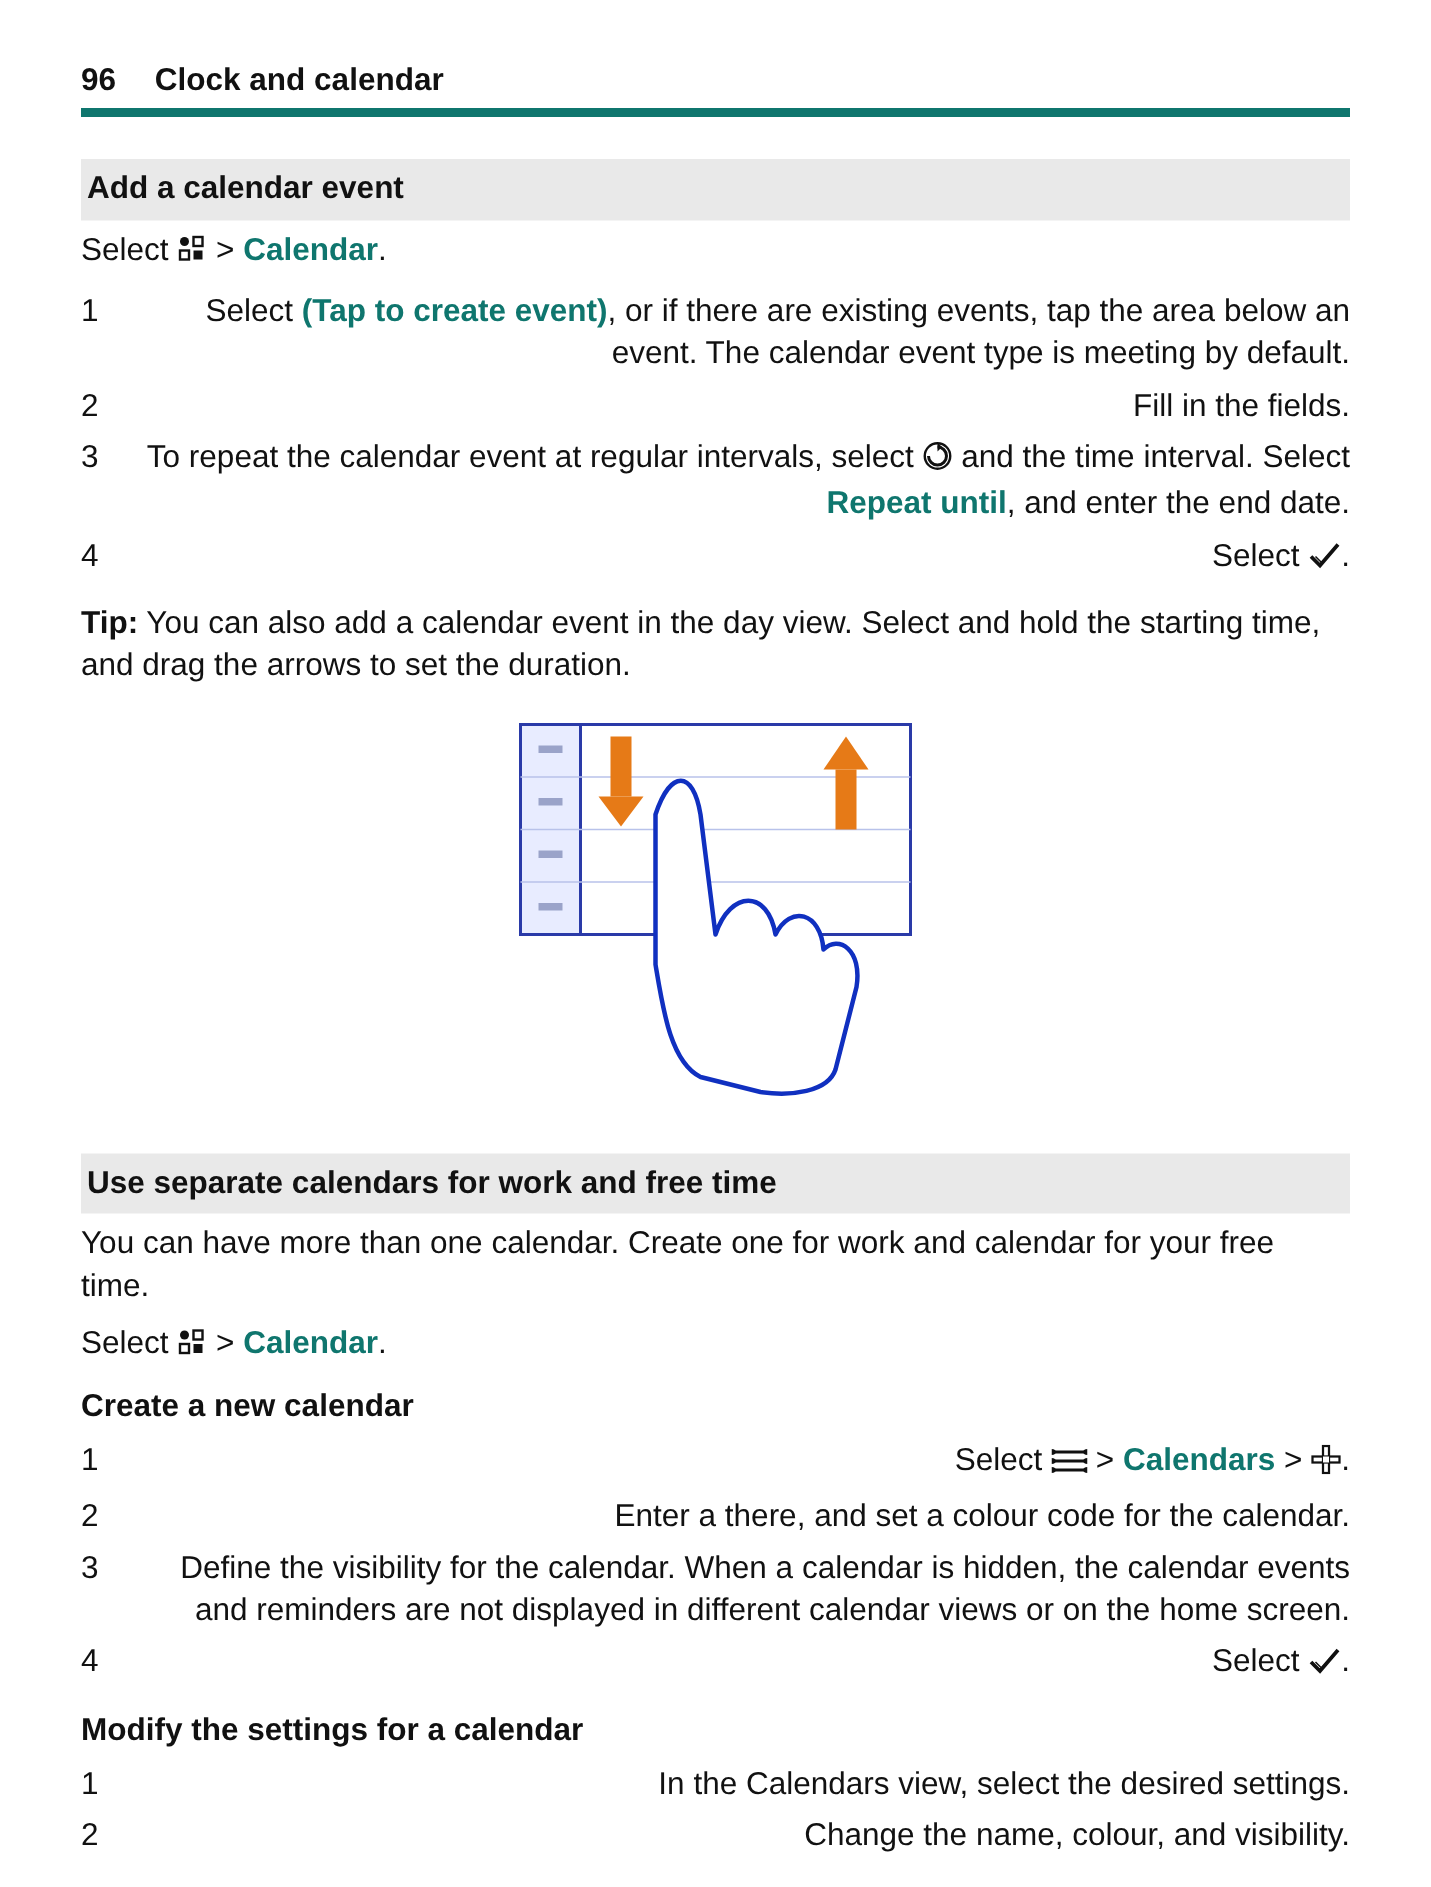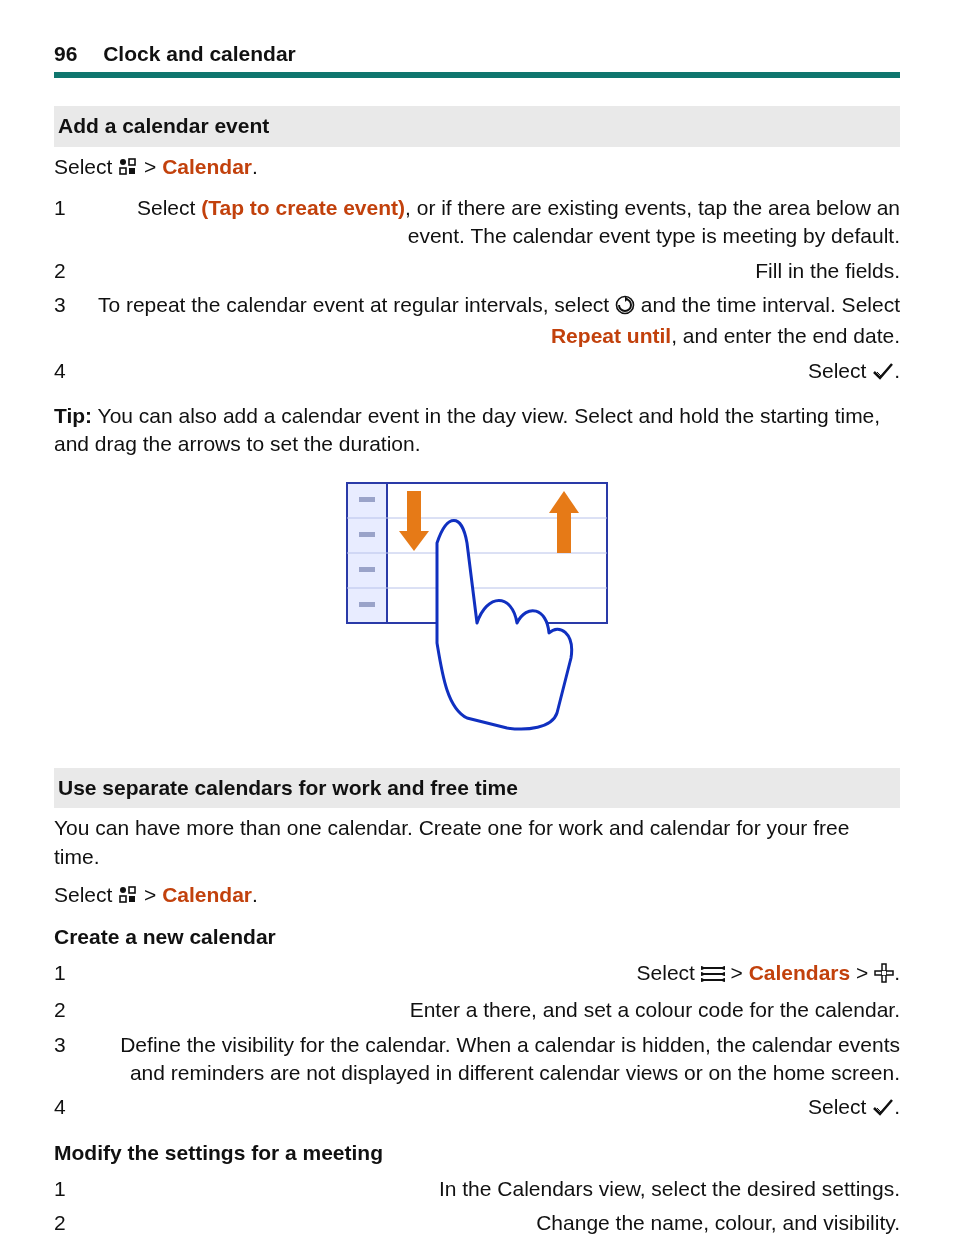--- a/index.html
+++ b/index.html
@@ -24,21 +24,21 @@
     font-weight: bold;
     padding: 6px 4px;
     margin-top: 18px;
     margin-bottom: 6px;
   }
   .subhead {
     font-weight: bold;
     margin-bottom: 2px;
   }
   p { margin: 4px 0 10px 0; }
-  .bold-ui { font-weight: bold; color:#c2410c; }
+  .bold-ui { font-weight: bold; color:#0f766e; }
   ol.steps {
     list-style: none;
     padding: 0;
     margin: 8px 0 14px 0;
   }
   ol.steps > li {
     display: flex;
     margin-bottom: 6px;
   }
   ol.steps > li .num {
@@ -222,21 +222,21 @@
       <span>Select </span><span class="inline-icon">
         <svg width="22" height="20" viewBox="0 0 22 20">
           <path d="M2 11 L8 17 L20 3" fill="none" stroke="#111" stroke-width="2.5"></path>
           <path d="M5 11 L9 15 L18 5" fill="none" stroke="#111" stroke-width="1"></path>
         </svg>
       </span><span>.</span>
     </span>
   </li>
 </ol>
 
-<div class="subhead">Modify the settings for a meeting</div>
+<div class="subhead">Modify the settings for a calendar</div>
 
 <ol class="steps">
   <li>
     <span class="num">1</span>
     <span class="body">In the Calendars view, select the desired settings.</span>
   </li>
   <li>
     <span class="num">2</span>
     <span class="body">Change the name, colour, and visibility.</span>
   </li>

